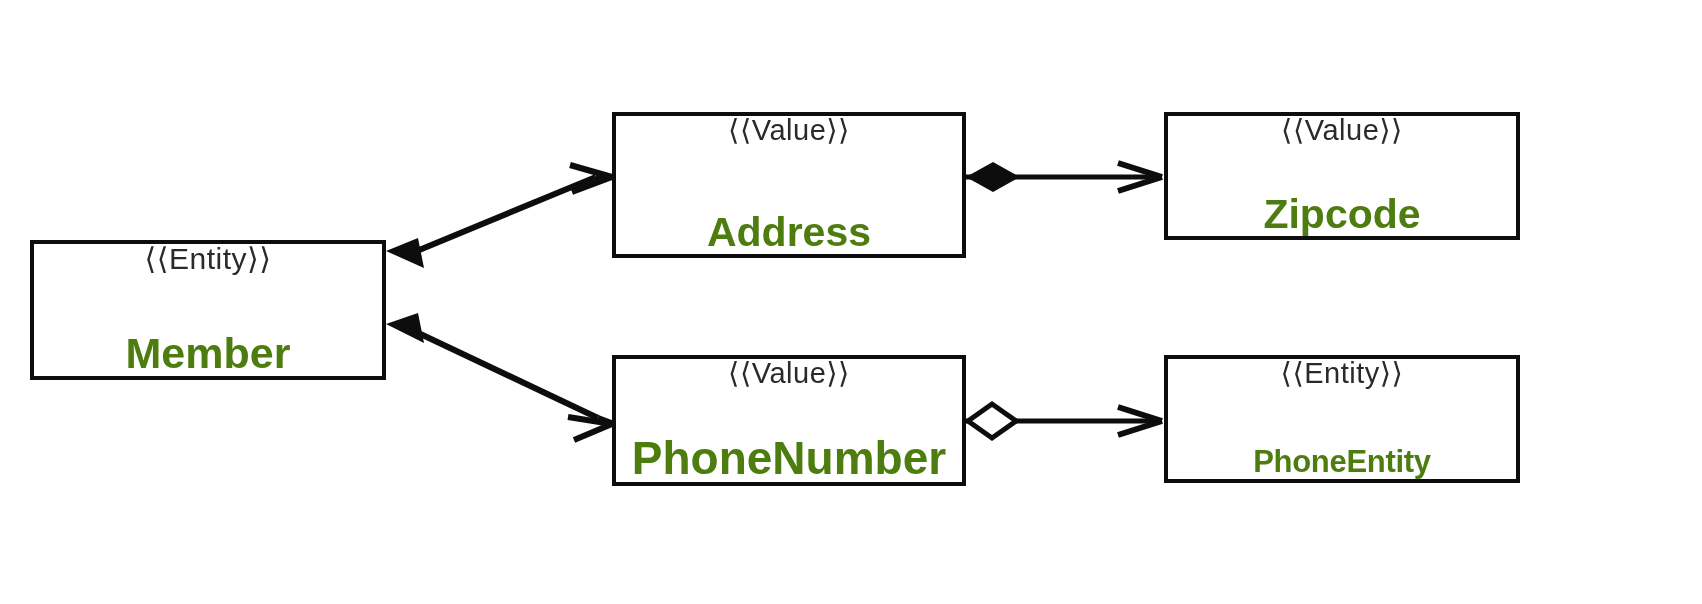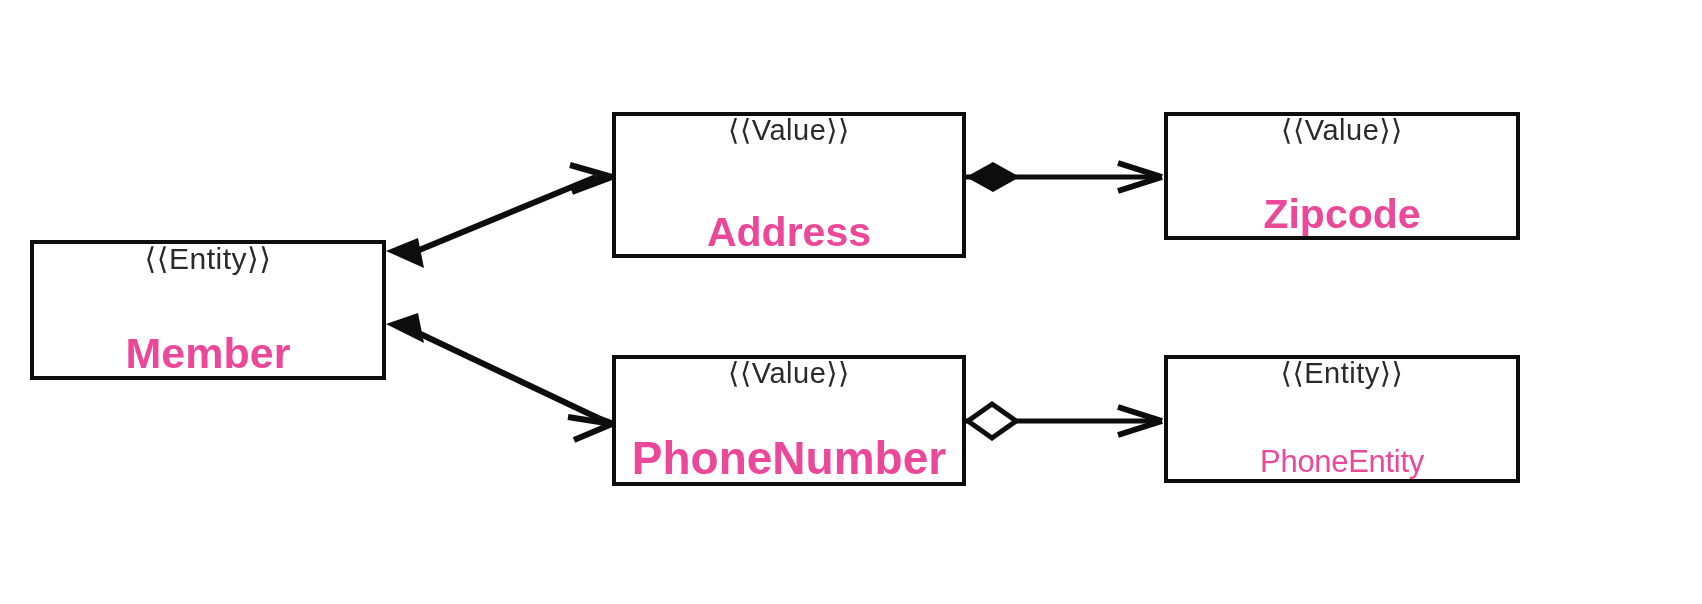--- a/index.html
+++ b/index.html
@@ -37,21 +37,21 @@
     font-family: "Liberation Sans", sans-serif;
     font-weight: 300;
     color: #2a2a2a;
     letter-spacing: 0.5px;
     line-height: 1;
     white-space: nowrap;
   }
   .nodename {
     font-family: "Liberation Sans", sans-serif;
     font-weight: bold;
-    color: #ec4899;
+    color: #4d7c0f;
     line-height: 1.05;
     white-space: nowrap;
   }
 
   
   #node-member      { left: 30px;   top: 240px; width: 356px; height: 140px; }
   #node-address     { left: 612px;  top: 112px; width: 354px; height: 146px; }
   #node-zipcode     { left: 1164px; top: 112px; width: 356px; height: 128px; }
   #node-phonenumber { left: 612px;  top: 355px; width: 354px; height: 131px; }
   #node-phoneentity { left: 1164px; top: 355px; width: 356px; height: 128px; }
@@ -59,21 +59,21 @@
   
   #node-member      .stereotype { font-size: 30px; margin-bottom: 6px; }
   #node-member      .nodename   { font-size: 43px; margin-top: 26px; }
   #node-address     .stereotype { font-size: 29px; margin-bottom: 5px; }
   #node-address     .nodename   { font-size: 41px; }
   #node-zipcode     .stereotype { font-size: 29px; margin-bottom: 5px; }
   #node-zipcode     .nodename   { font-size: 41px; margin-top: 35px; }
   #node-phonenumber .stereotype { font-size: 29px; margin-bottom: 5px; }
   #node-phonenumber .nodename   { font-size: 46px; }
   #node-phoneentity .stereotype { font-size: 29px; margin-bottom: 10px; }
-  #node-phoneentity .nodename   { font-size: 31px; font-weight: 400; letter-spacing: -0.3px; }
+  #node-phoneentity .nodename   { font-size: 31px; font-weight: 700; letter-spacing: -0.3px; }
 </style>
 </head>
 <body>
 
 <div id="canvas">
 
   <svg class="edge-layer" viewBox="0 0 1702 604" width="1702" height="604" aria-hidden="true">
 
     <g>
       <line x1="412" y1="253" x2="596" y2="177" stroke="#0d0d0d" stroke-width="6"></line>

